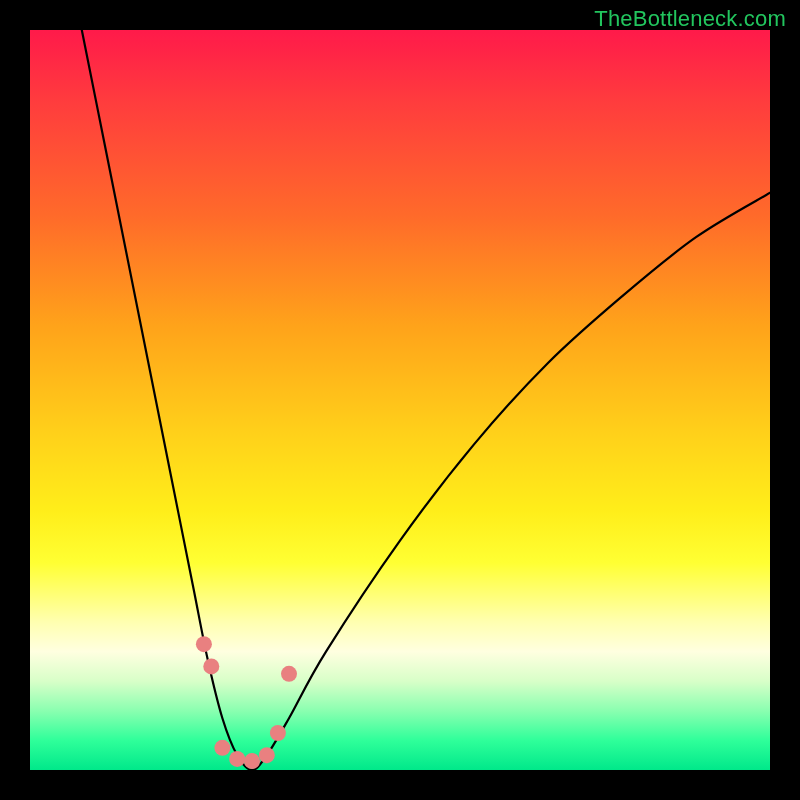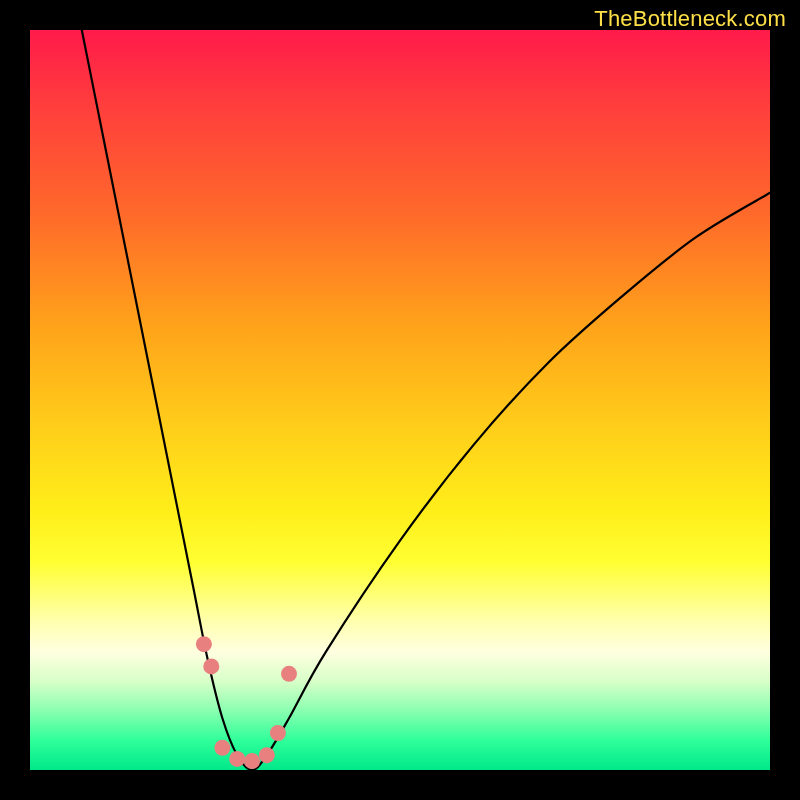--- a/index.html
+++ b/index.html
@@ -31,21 +31,21 @@
       #d8ffc8 88%,
       #8affb0 92%,
       #2fff9a 96%,
       #00e88a 100%
     );
   }
   .watermark {
     position: absolute;
     top: 6px;
     right: 14px;
-    color: #fde047;
+    color: #22c55e;
     font-size: 22px;
     font-weight: 500;
     letter-spacing: 0.2px;
     z-index: 20;
     user-select: none;
   }
   svg.curve {
     position: absolute;
     left: 0;
     top: 0;

